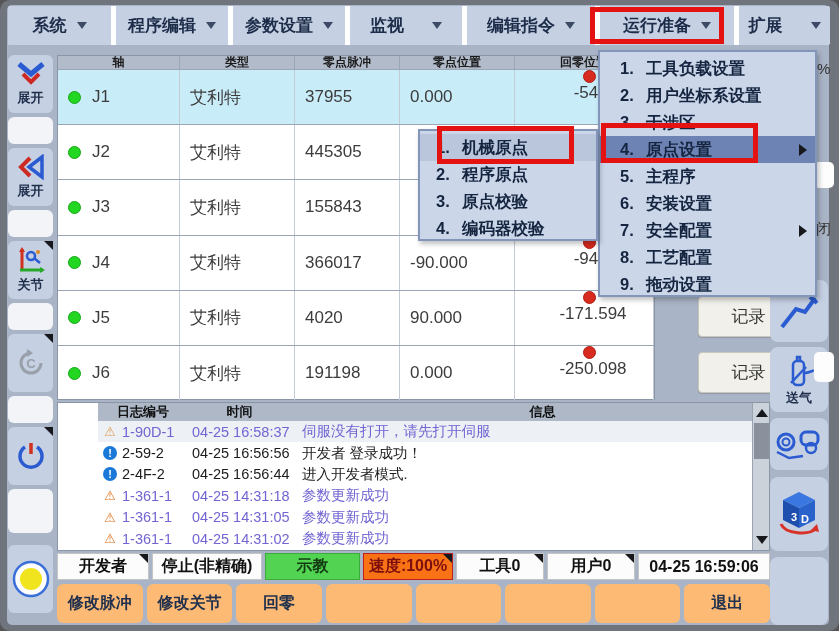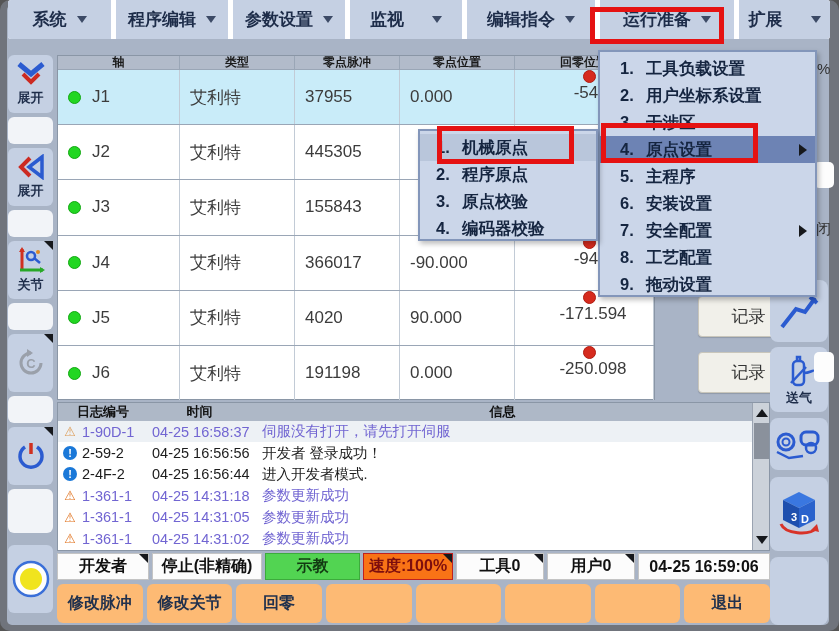--- a/index.html
+++ b/index.html
@@ -1,21 +1,21 @@
 <!DOCTYPE html>
 <html><head>
 <meta charset="utf-8">
 <style>
   * { margin:0; padding:0; box-sizing:border-box; }
   body { font-family:"Liberation Sans","DejaVu Sans",sans-serif; background:#555; }
   .root { position:relative; width:839px; height:631px; background:#70747c; border-radius:10px; overflow:hidden; }
   .screen { position:absolute; left:7px; top:5px; width:822px; height:620px; background:#a9b4c6; border-radius:5px; }
 
   
-  .menubar { position:absolute; left:8px; top:0; width:822px; height:39px; background:#fff; border-radius:3px; display:flex; gap:5px; overflow:hidden; }
+  .menubar { position:absolute; left:8px; top:6px; width:822px; height:39px; background:#fff; border-radius:3px; display:flex; gap:5px; overflow:hidden; }
   .menu-item { background:#c5d0e3; display:flex; align-items:center; justify-content:center; font-size:17px; color:#1d2c49; font-weight:bold; cursor:default; }
   .caret-down { width:0; height:0; border-left:5px solid transparent; border-right:5px solid transparent; border-top:7px solid #3c4a66; margin-left:10px; }
   .caret-down.far { margin-left:28px; }
 
   
   .ltile { position:absolute; left:8px; width:45px; background:#c5d0e3; border-radius:6px; display:flex; flex-direction:column; align-items:center; justify-content:center; gap:2px; }
   .ltile .lbl { font-size:13px; color:#1d2c49; font-weight:bold; }
   .lslot { position:absolute; left:8px; width:45px; background:#f2f4f8; border-radius:6px; }
   .notch::after { content:""; position:absolute; top:0; right:0; width:0; height:0; border-top:9px solid #16181c; border-left:9px solid transparent; }
 
@@ -33,21 +33,21 @@
   .home-cell { padding-left:18px !important;flex-direction:column; }
   .rec-btn { position:absolute; left:698px; width:101px; height:41px; background:#f1f0ea; border:1px solid #c9c6bb; border-radius:4px; display:flex; align-items:center; justify-content:center; font-size:17px; color:#333; box-shadow:0 1px 1px rgba(0,0,0,.15); }
 
   
   .rtile { position:absolute; left:770px; width:58px; background:#c5d0e3; border-radius:8px; display:flex; flex-direction:column; align-items:center; justify-content:center; }
   .rtile .lbl { font-size:13px; color:#1d2c49; font-weight:bold; }
   .rtab { position:absolute; left:814px; width:20px; background:#fdfdfd; border-radius:5px; z-index:3; }
   .frag { position:absolute; font-size:15px; color:#333; z-index:3; }
 
   
-  .log { position:absolute; left:57px; top:402px; width:713px; height:149px; background:#fff; border:1px solid #8a96a6; overflow:hidden; }
+  .log { position:absolute; left:57px; top:402px; width:713px; height:149px; background:#fff; border:1px solid #8a96a6; overflow:hidden;padding-left:40px; }
   .log-head { display:grid; grid-template-columns:90px 103px 503px; height:18px; background:#aeb8c7; }
   .log-head .td { font-size:13px; font-weight:bold; color:#111; display:flex; align-items:center; justify-content:center; }
   .log-row { display:grid; grid-template-columns:24px 70px 110px 492px; height:21.4px; align-items:center; font-size:14.5px; }
   .log-row.first { background:#edf1f5; }
   .log-row .ic { text-align:center; font-size:13px; }
   .warn-ic { color:#e0711c; } .warn-ic.light { color:#dd9a52; }
   .info-ic { width:14px; height:14px; margin:0 auto; border-radius:50%; background:#1a78d8; color:#fff; font-size:11px; font-weight:bold; display:flex; align-items:center; justify-content:center; }
   .c-warn { color:#7165d2; } .c-info { color:#1c1c1c; }
   .log-scroll { position:absolute; right:0; top:0; width:17px; height:147px; background:#ccd2da; border-left:1px solid #9aa3b1; }
   .sb-up, .sb-dn { position:absolute; left:3px; width:0; height:0; border-left:6px solid transparent; border-right:6px solid transparent; }

